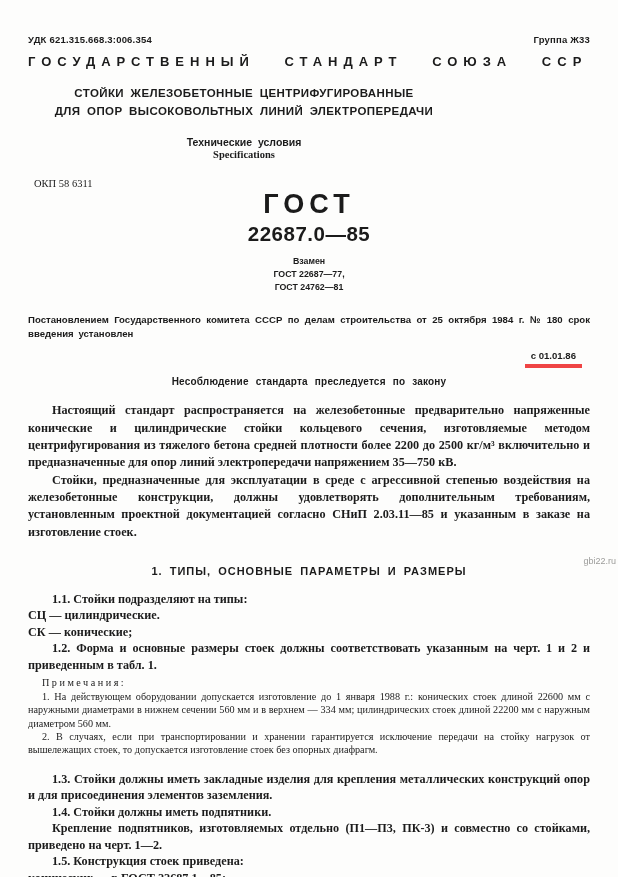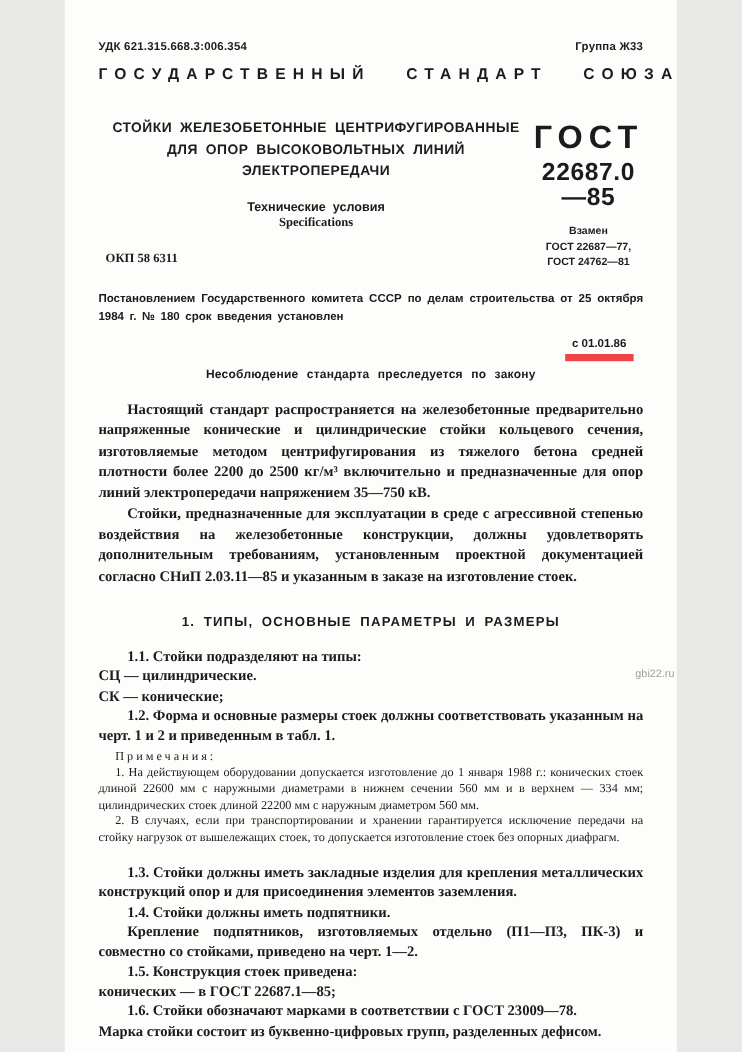--- a/index.html
+++ b/index.html
@@ -1,18 +1,18 @@
 <!DOCTYPE html>
 <html><head>
 <meta charset="utf-8">
 <style>
   html,body{margin:0;padding:0;background:#e8e8e6;}
   .page{
     position:relative;
-    width:510px;height:877px;
+    width:618px;height:877px;
     margin:0 auto;
     background:#fdfdfc;
     color:#1b1b1b;
     box-sizing:border-box;
     padding:34px 28px 40px 28px;
     display:flex;flex-direction:column;
     overflow:hidden;
     font-family:"Liberation Serif", serif;
   }
   .top-row{display:flex;justify-content:space-between;
@@ -21,56 +21,56 @@
   .gost-header{
     margin-top:9px;
     font-family:"Liberation Sans", sans-serif;
     font-weight:bold;font-size:13px;
     letter-spacing:6px;word-spacing:20px;
     white-space:nowrap;
   }
   .rule{background:#151515;border:0;}
   .rule.r1{height:4px;margin-top:3px;}
   .rule.r2{height:4px;margin-top:10px;}
-  .title-area{display:flex;margin-top:27px;}
+  .title-area{display:flex;margin-top:13px;flex-direction:column;}
   .left-col{width:432px;text-align:center;}
   .title-ru{
     font-family:"Liberation Sans", sans-serif;
     font-weight:bold;font-size:11.5px;letter-spacing:.4px;word-spacing:3px;
     line-height:1.55;
   }
   .subtitle{
     margin-top:15px;
     font-family:"Liberation Sans", sans-serif;
     font-weight:bold;font-size:10.5px;word-spacing:3px;
   }
   .title-en{font-size:10.5px;font-weight:bold;line-height:1.25;word-spacing:2px;}
   .title-en.first{margin-top:13px;}
-  .okp{margin-top:17px;text-align:left;font-size:10.5px;font-weight:bold;padding-left:6px;}
+  .okp{margin-top:17px;text-align:left;font-size:10.5px;font-weight:normal;padding-left:6px;}
   .right-col{flex:1;text-align:center;padding-top:2px;}
   .gost-big{
     font-family:"Liberation Sans", sans-serif;
     font-weight:bold;font-size:27px;letter-spacing:5px;line-height:1;
   }
   .gost-num{
     font-family:"Liberation Sans", sans-serif;
     font-weight:bold;font-size:20.5px;letter-spacing:.5px;margin-top:6px;line-height:1;
   }
   .vzamen{margin-top:11px;font-family:"Liberation Sans", sans-serif;
     font-weight:bold;font-size:8.8px;line-height:1.45;}
   .decree{
     margin-top:9px;
     font-family:"Liberation Sans", sans-serif;
     font-weight:bold;font-size:9.6px;line-height:1.55;
     text-align:justify;word-spacing:2px;
   }
   .decree-date{text-align:right;margin-top:3px;padding-right:8px;}
   .decree-date span{
     font-family:"Liberation Sans", sans-serif;font-weight:bold;font-size:9.6px;
-    border-bottom:6px solid #ef4444;padding:0 6px 3px 6px;
+    border-bottom:4px solid #ef4444;padding:0 6px 3px 6px;
   }
   .law{
     margin-top:13px;text-align:center;
     font-family:Liberation Sans, sans-serif;
     font-weight:bold;font-size:10px;word-spacing:4px;letter-spacing:.2px;
   }
   .body-text{margin-top:15px;font-size:12.2px;font-weight:bold;line-height:1.42;text-align:justify;}
   .body-text p{margin:0;}
   p.ind{text-indent:24px;}
   .sec-heading{

